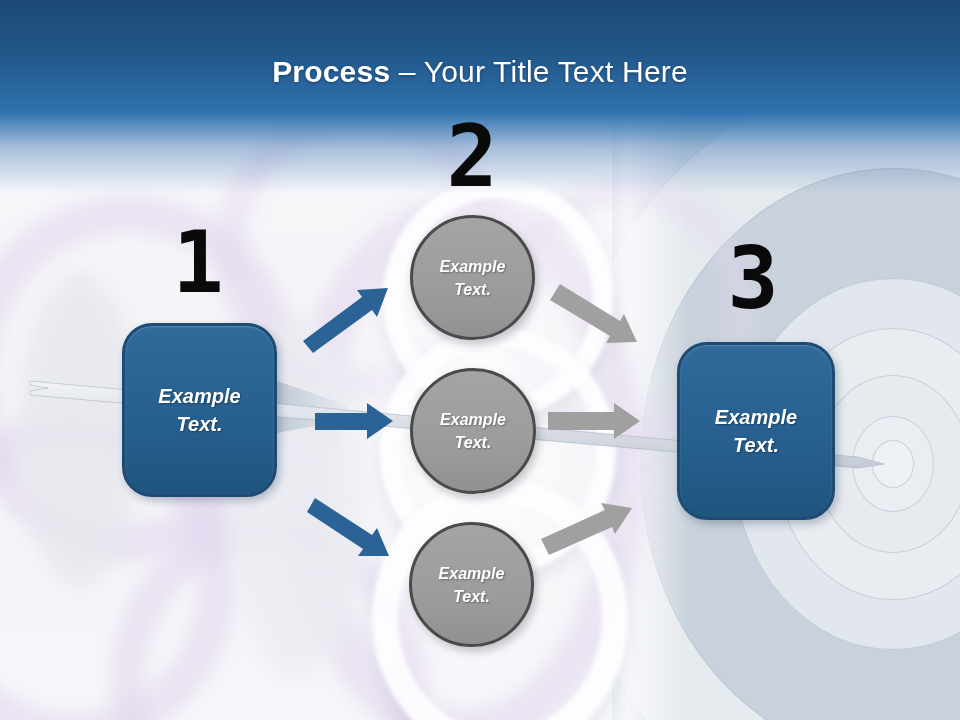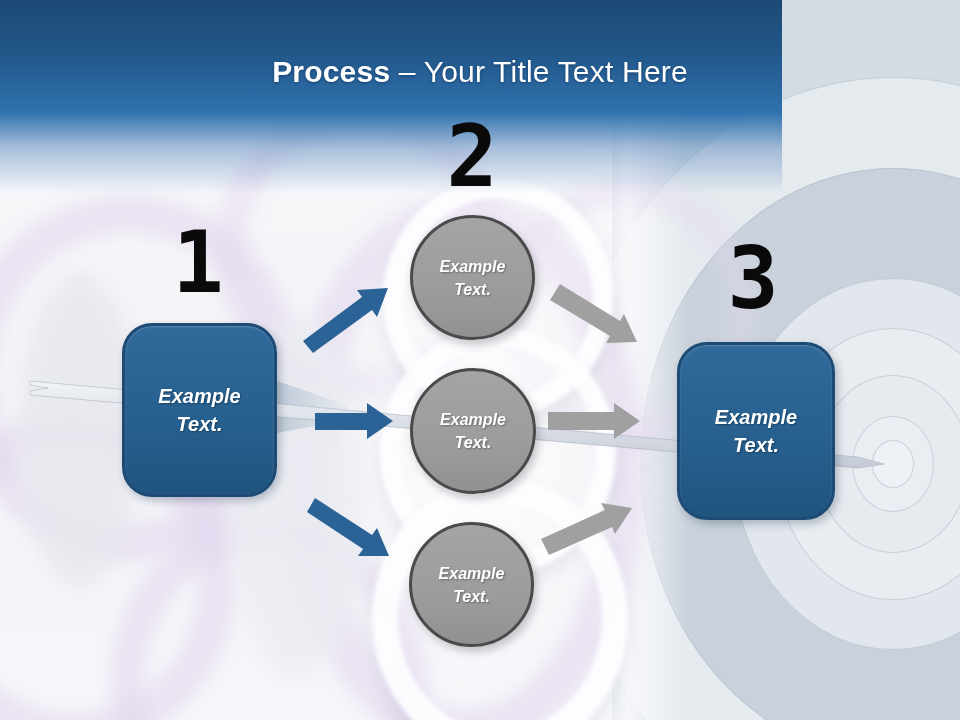--- a/index.html
+++ b/index.html
@@ -37,21 +37,21 @@
   .sg2{left:228px;top:318px;width:140px;height:360px;background:#ebedf2;opacity:.8;}
   
   .col-glow{position:absolute;left:338px;top:150px;width:285px;height:560px;
     background:radial-gradient(ellipse at center,rgba(255,255,255,.95) 0%,rgba(255,255,255,0) 72%);}
   .wring{position:absolute;border-radius:50%;border:20px solid rgba(253,253,255,.95);
     filter:blur(2px);box-shadow:0 10px 18px rgba(140,150,170,.18);}
   .w1{left:383px;top:178px;width:190px;height:200px;}
   .w2{left:380px;top:327px;width:196px;height:208px;}
   .w3{left:372px;top:478px;width:204px;height:228px;border-width:26px;}
   
-  .header{position:absolute;left:0;top:0;width:782px;height:200px;
+  .header{position:absolute;left:0;top:0;width:960px;height:200px;
     background:linear-gradient(180deg,var(--header-top,#1c4a76) 0%,#215687 25%,#29659d 42%,
       var(--header-bottom,#2e72ae) 56%,rgba(104,145,194,.55) 74%,rgba(238,240,246,0) 97%);}
   .title{position:absolute;left:0;top:55px;width:960px;text-align:center;
     font-size:30px;color:var(--title-color,#fff);letter-spacing:.2px;
     text-shadow:0 1px 3px rgba(0,25,55,.45);}
   .t-bold{font-weight:bold;}
   
   .num{position:absolute;width:64px;text-align:center;font-family:"DejaVu Sans Mono",monospace;
     font-weight:bold;font-size:85px;line-height:85px;color:var(--num-color,#0a0a0a);z-index:6;}
   .num1{left:166px;top:220px;}

